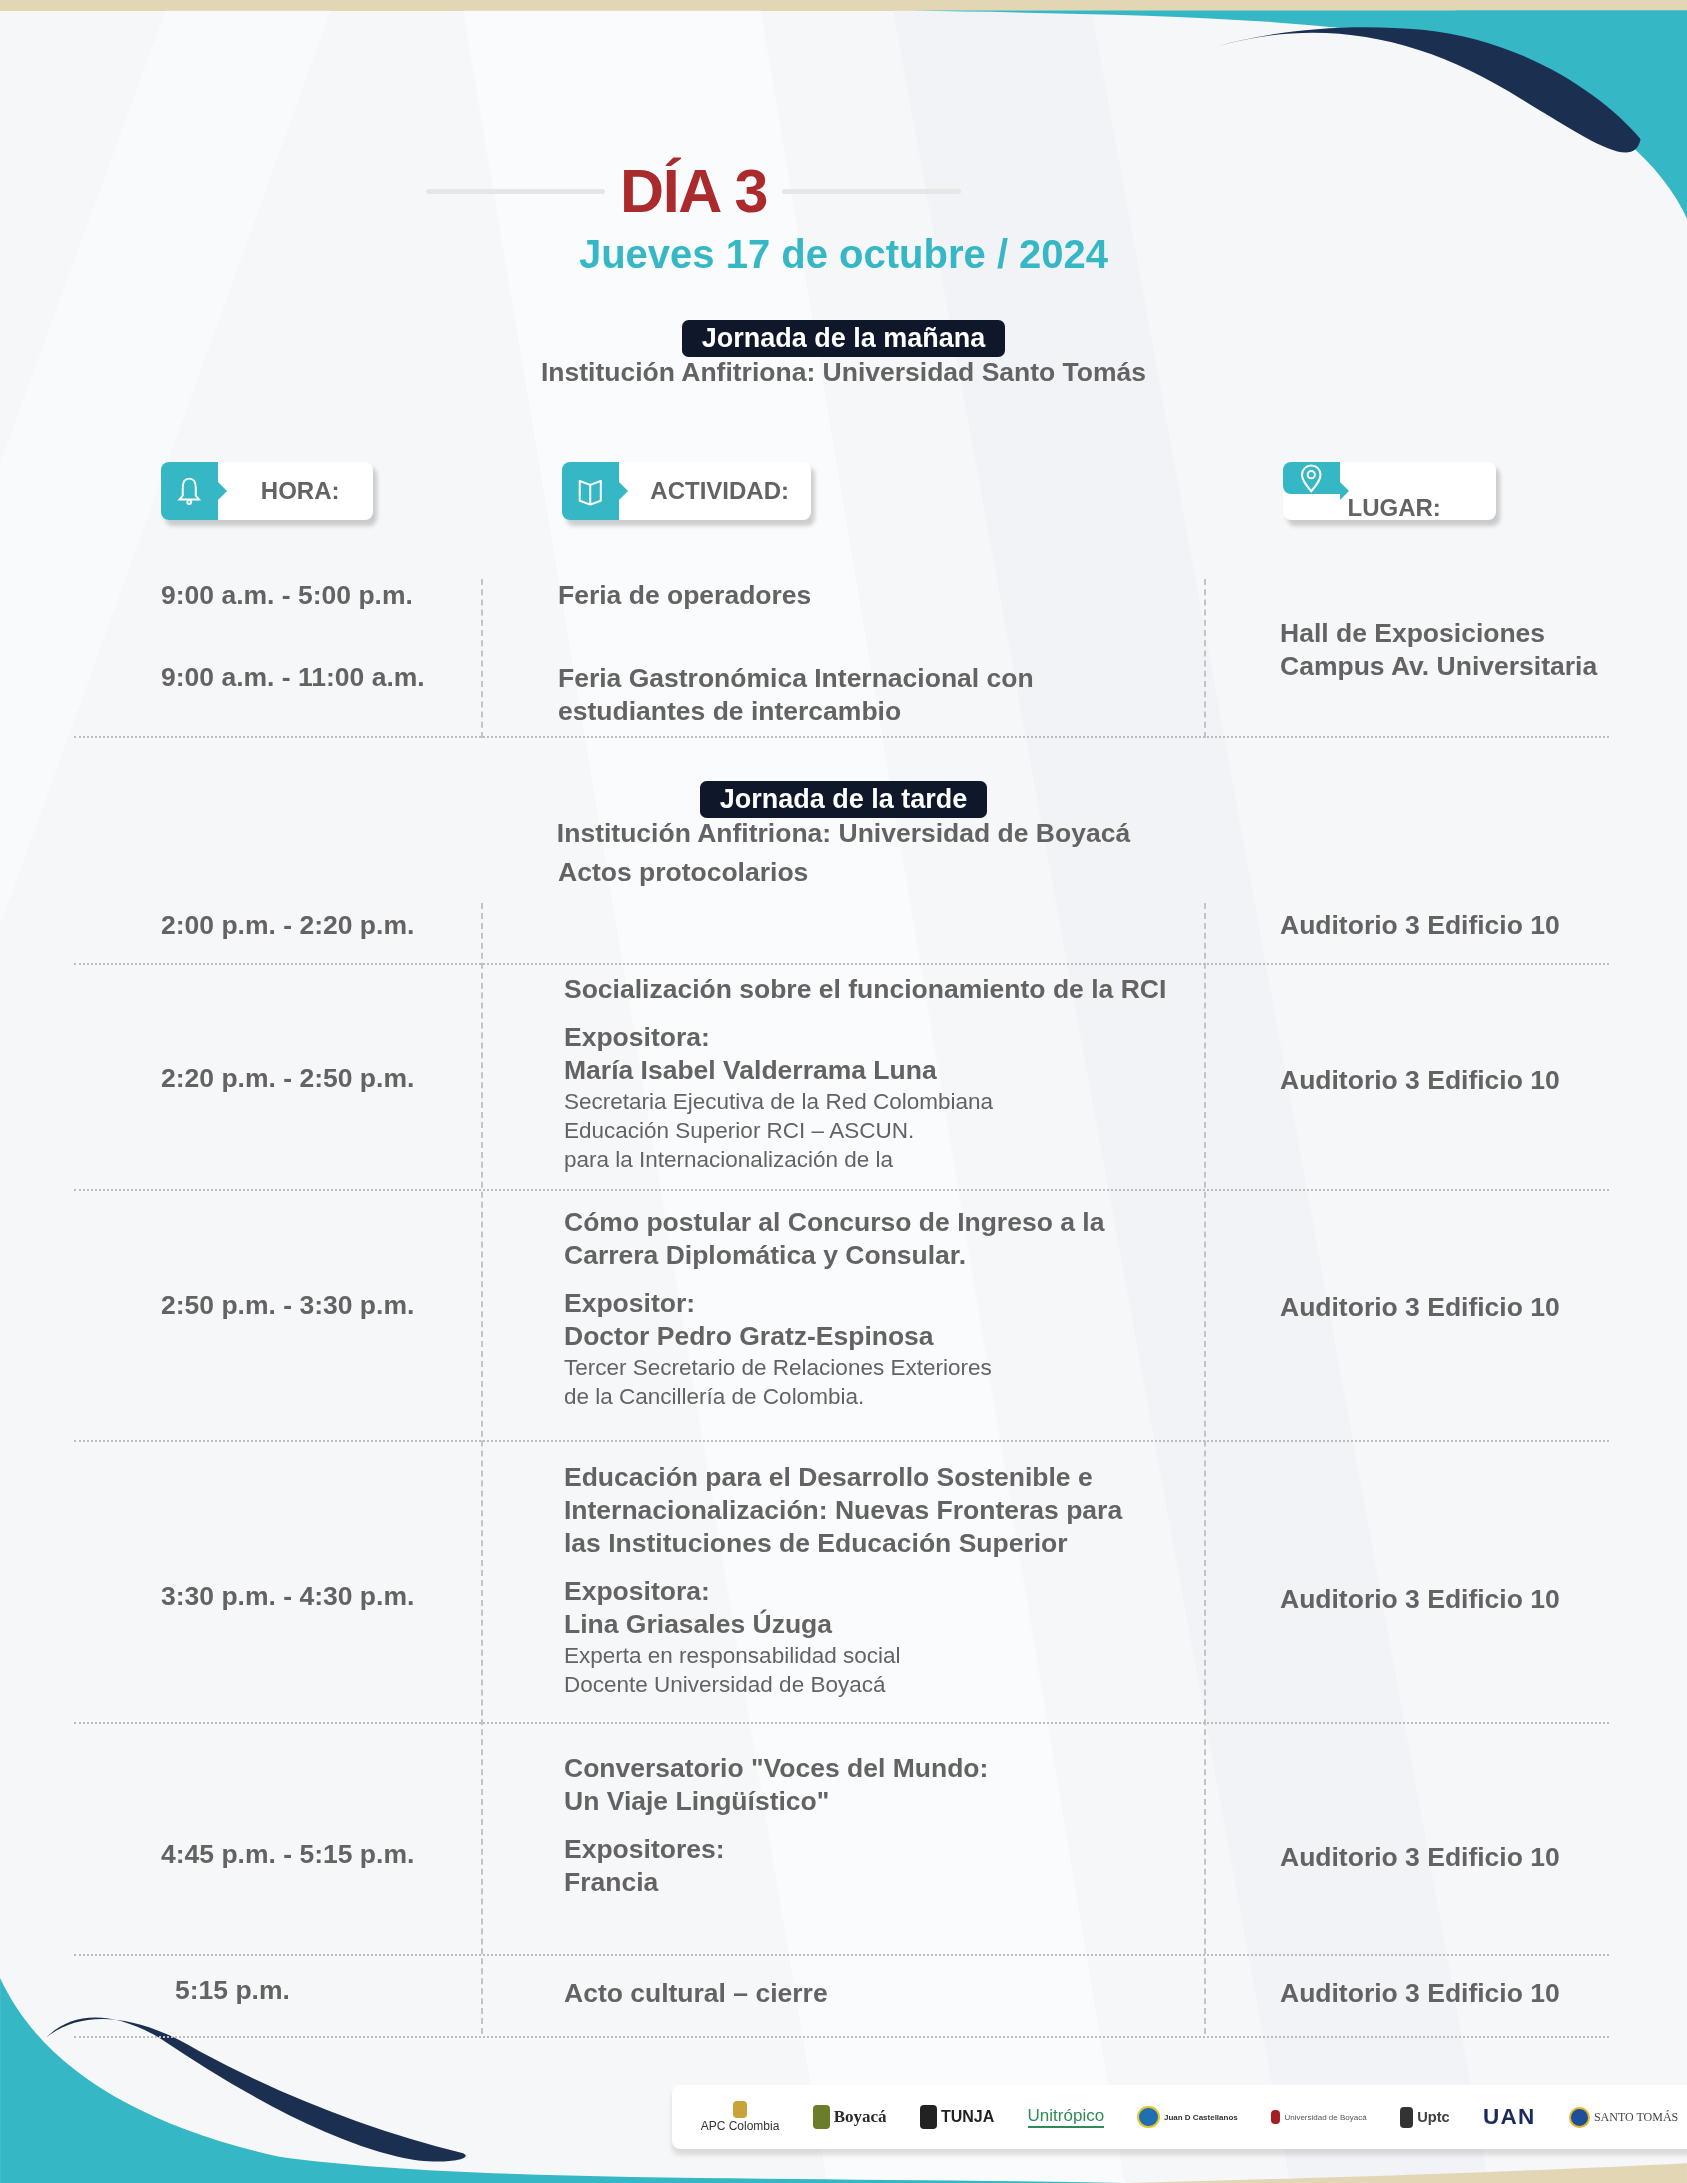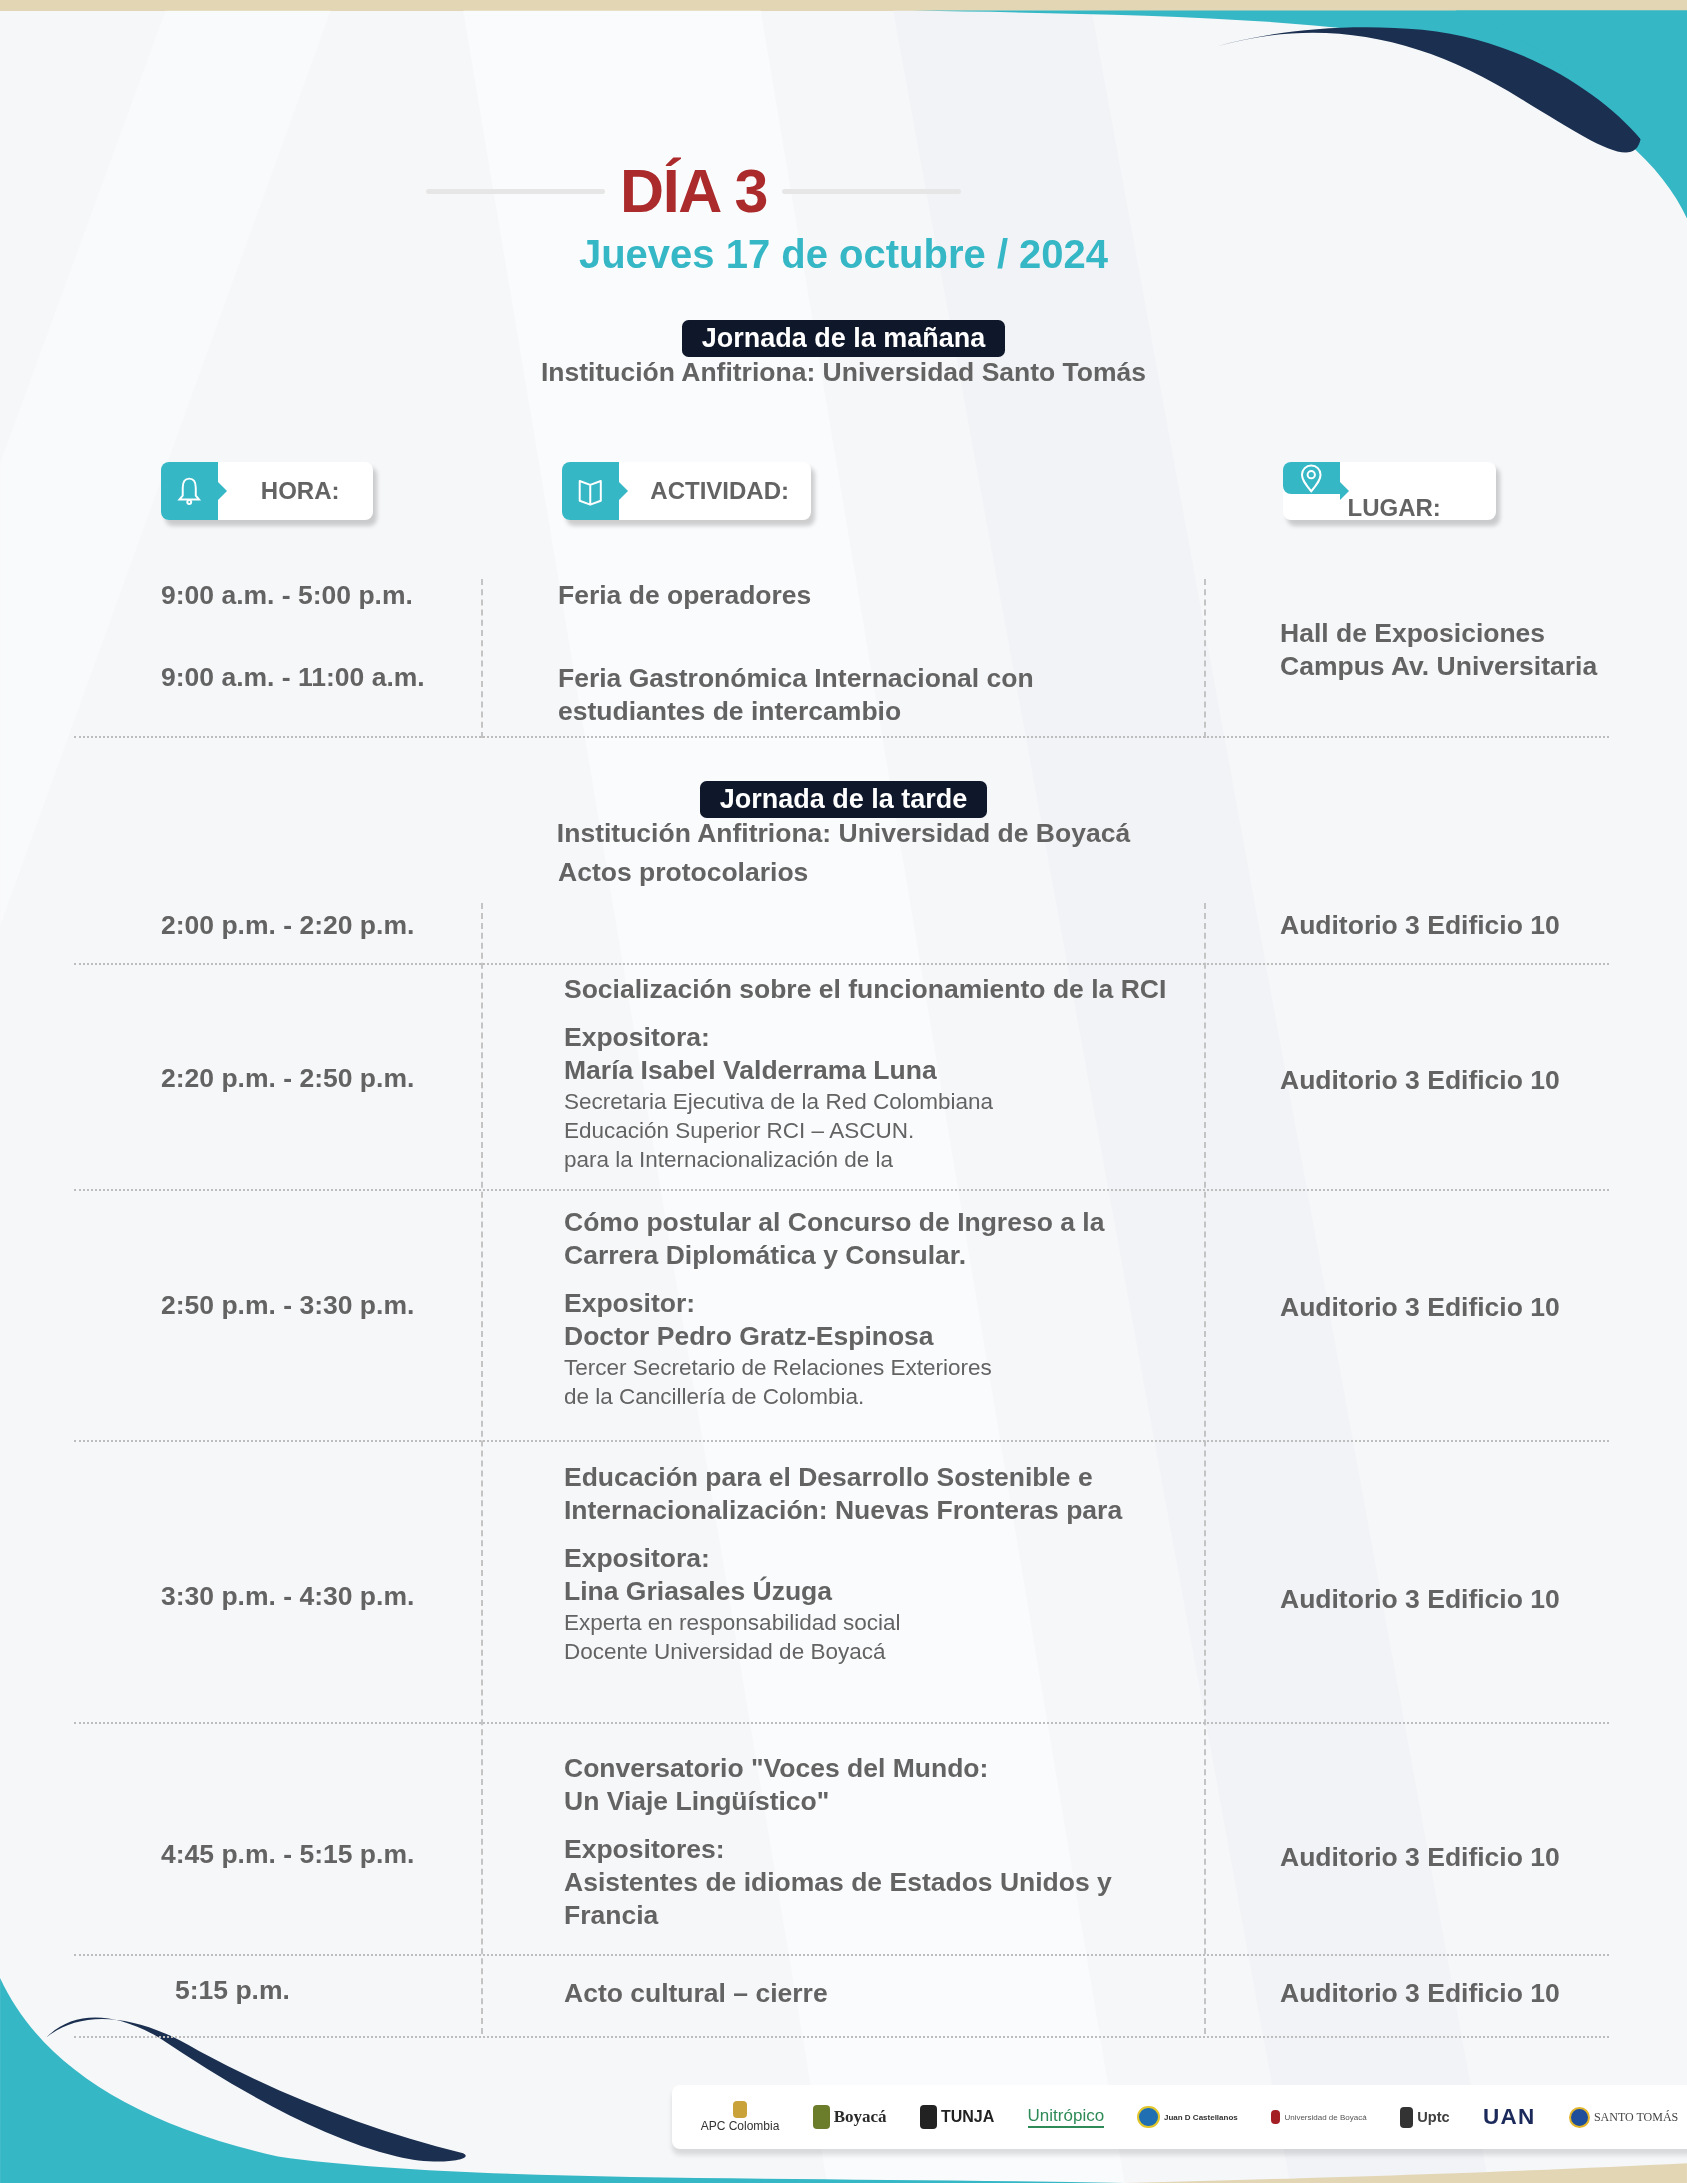--- a/index.html
+++ b/index.html
@@ -165,36 +165,36 @@
   <div class="sub">Tercer Secretario de Relaciones Exteriores</div>
   <div class="sub">de la Cancillería de Colombia.</div>
 </div>
 <div class="cell place" style="top:1291px;">Auditorio 3 Edificio 10</div>
 <div class="hline" style="left:74px; top:1440px; width:1535px;"></div>
 
 <div class="cell time" style="top:1580px;">3:30 p.m. -  4:30 p.m.</div>
 <div class="cell act2" style="top:1461px;">
   <div>Educación para el Desarrollo Sostenible e</div>
   <div>Internacionalización: Nuevas Fronteras para</div>
+  <div>las Instituciones de Educación Superior</div>
   <div class="gap"></div>
   <div>Expositora:</div>
   <div>Lina Griasales Úzuga</div>
   <div class="sub">Experta en responsabilidad social</div>
   <div class="sub">Docente Universidad de Boyacá</div>
 </div>
 <div class="cell place" style="top:1583px;">Auditorio 3 Edificio 10</div>
 <div class="hline" style="left:74px; top:1722px; width:1535px;"></div>
 
 <div class="cell time" style="top:1838px;">4:45 p.m. -  5:15 p.m.</div>
 <div class="cell act2" style="top:1752px;">
   <div>Conversatorio "Voces del Mundo:</div>
   <div>Un Viaje Lingüístico"</div>
   <div class="gap"></div>
   <div>Expositores:</div>
-  <div>Asistentes de idiomas de Estados Unidos y</div>
   <div>Francia</div>
 </div>
 <div class="cell place" style="top:1841px;">Auditorio 3 Edificio 10</div>
 <div class="hline" style="left:74px; top:1954px; width:1535px;"></div>
 
 <div class="cell time" style="top:1974px; left:175px;">5:15 p.m.</div>
 <div class="cell act2" style="top:1977px;">Acto cultural – cierre</div>
 <div class="cell place" style="top:1977px;">Auditorio 3 Edificio 10</div>
 <div class="hline" style="left:74px; top:2036px; width:1535px;"></div>
 

